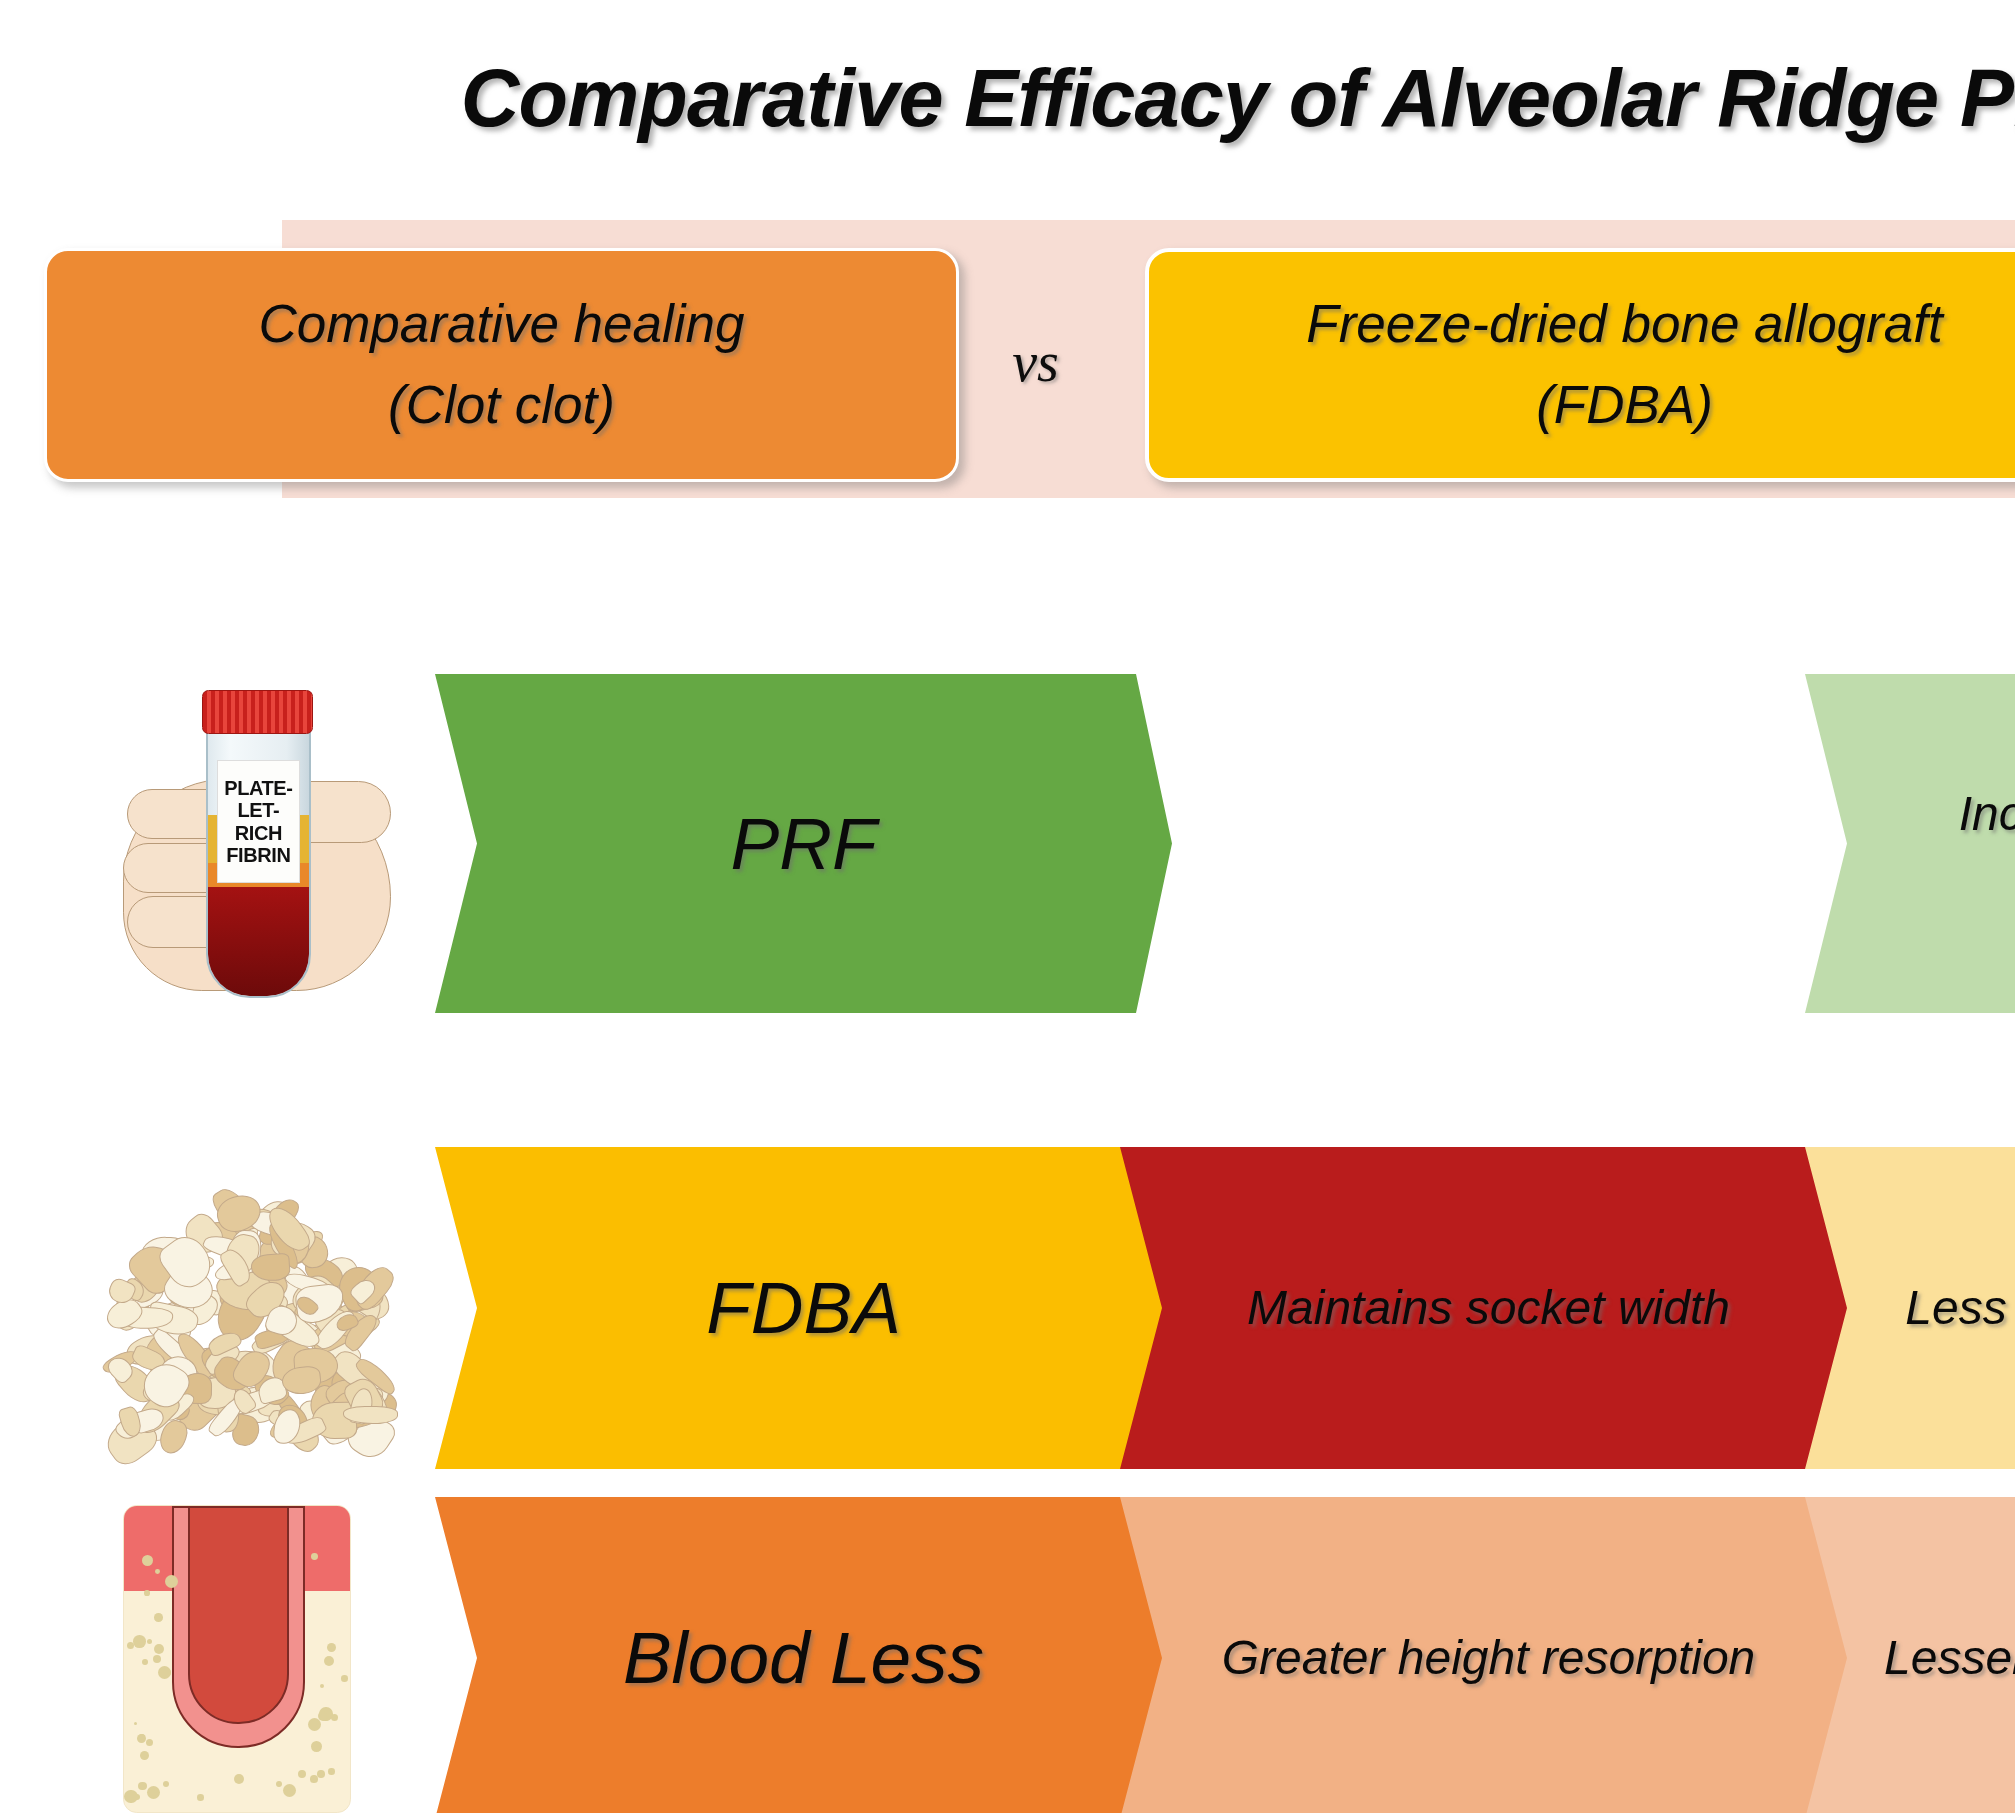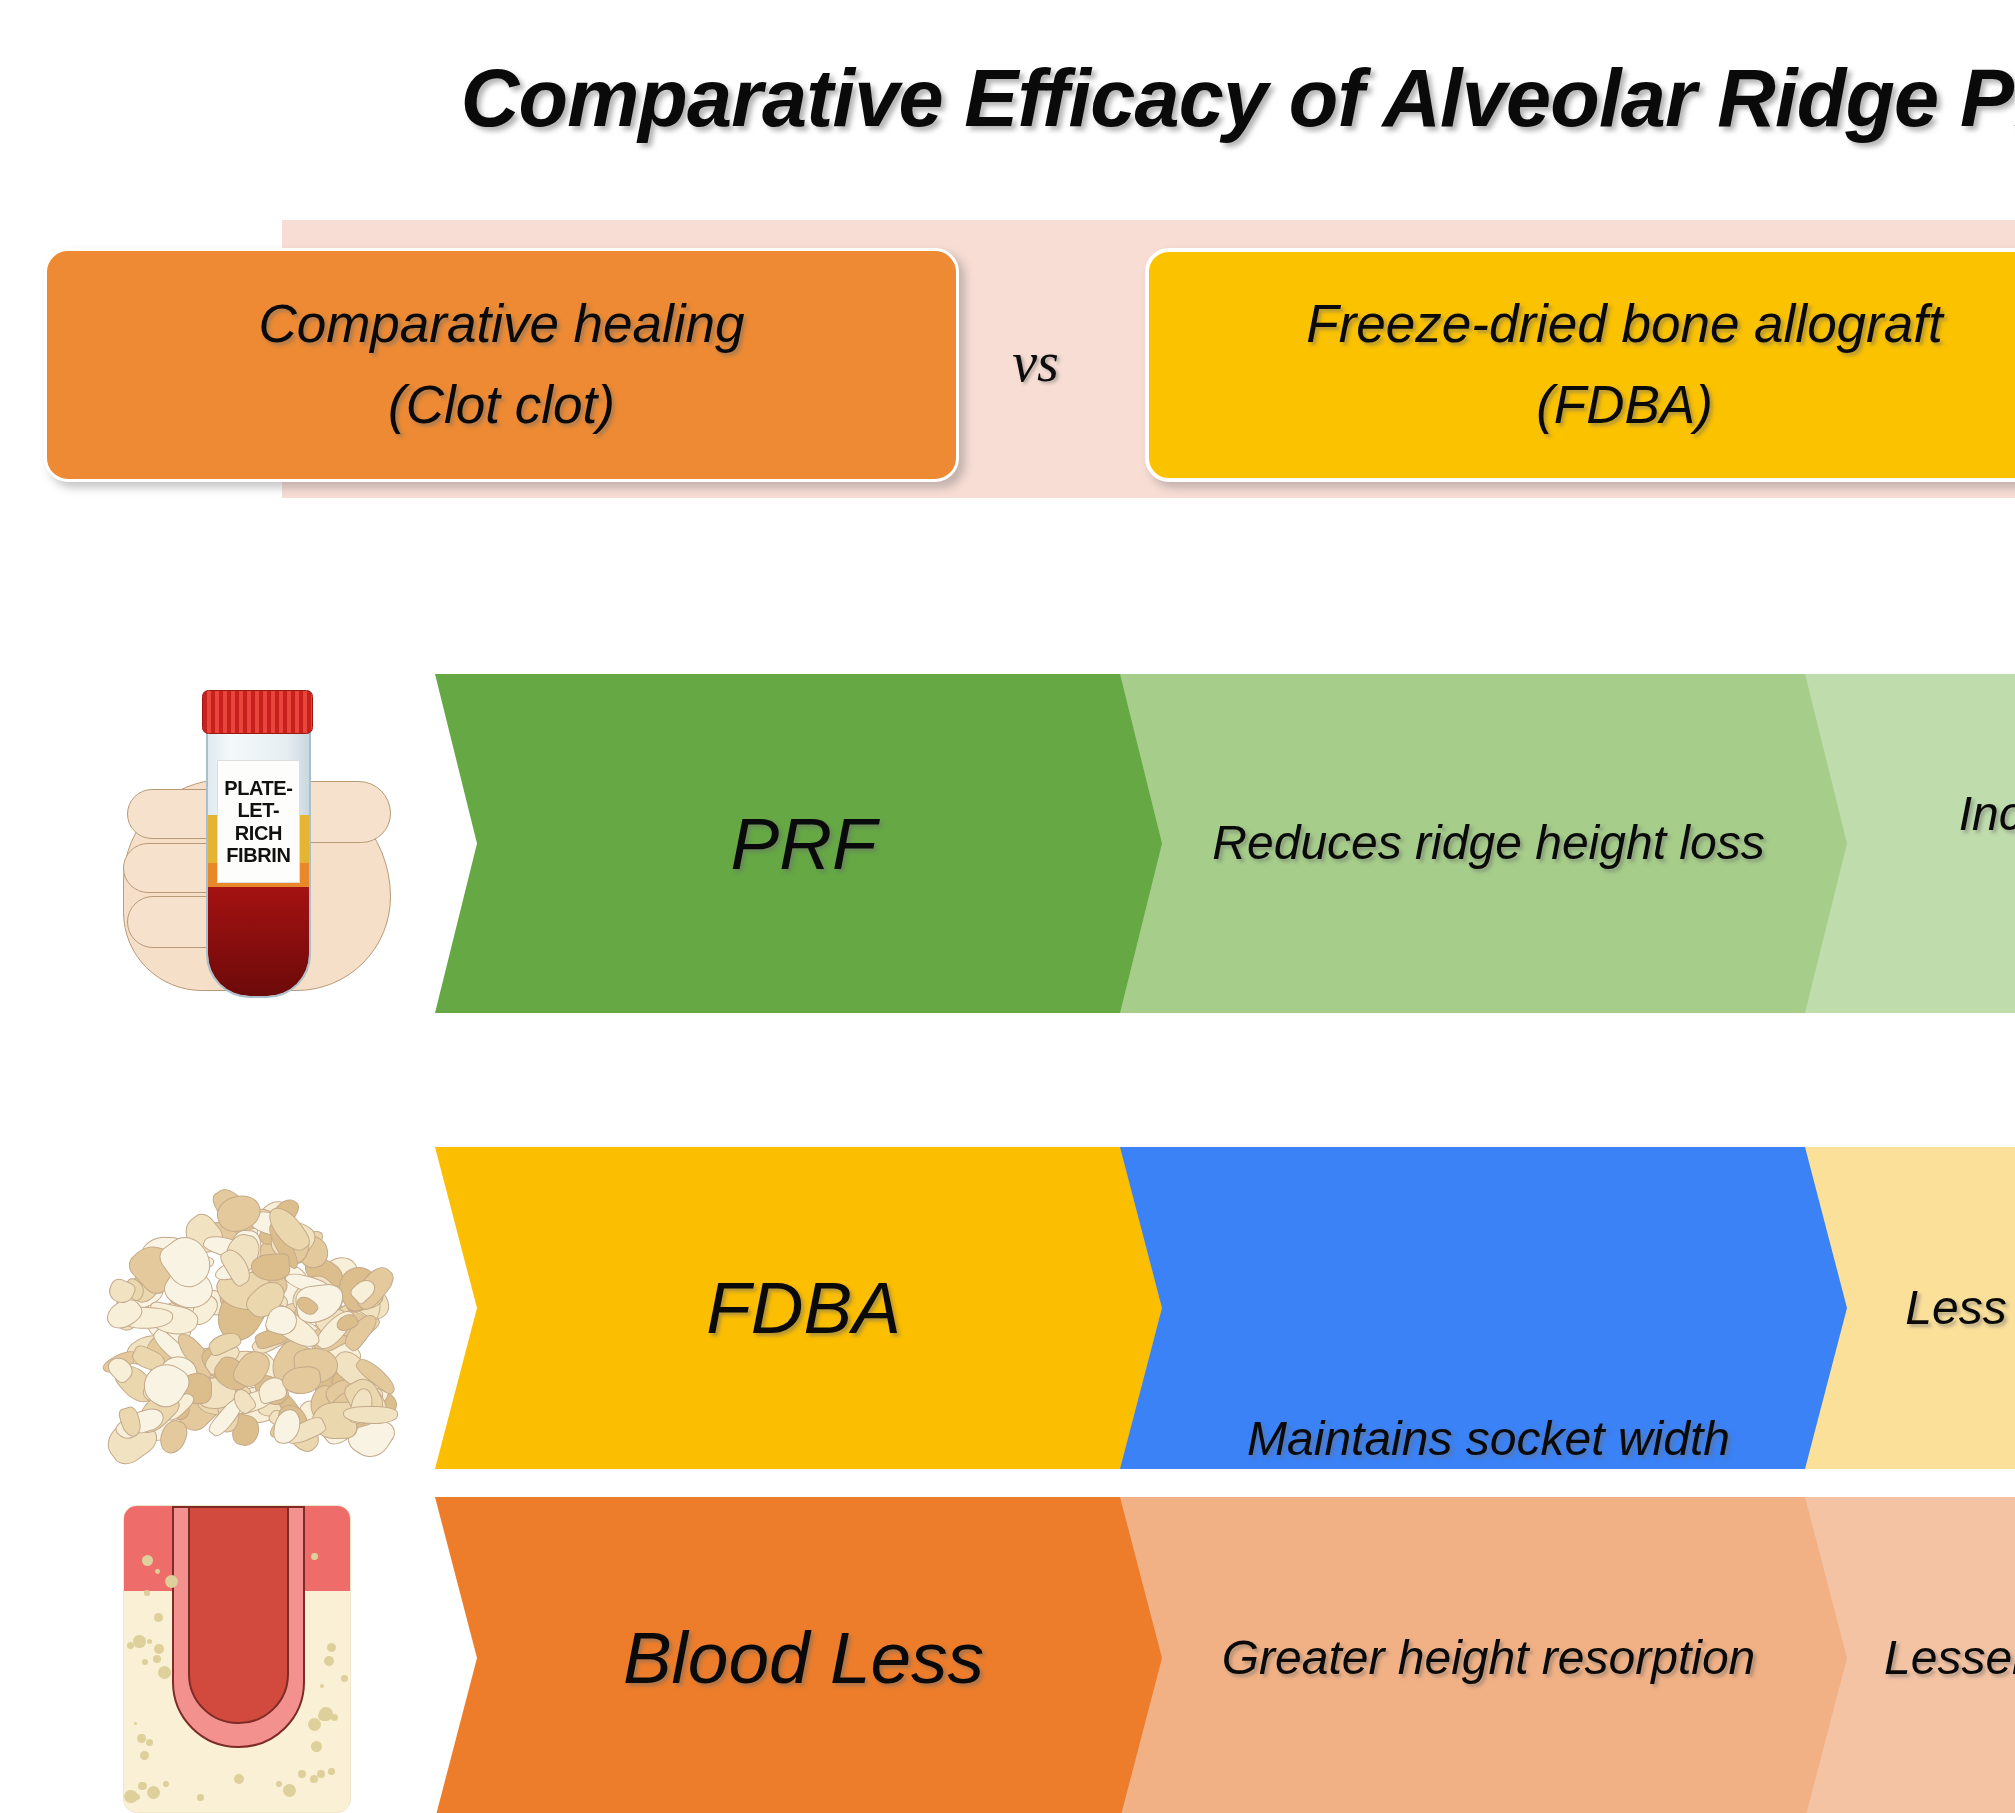--- a/index.html
+++ b/index.html
@@ -163,23 +163,20 @@
         <div class="tube-plasma"></div>
         <div class="tube-label">
           <span id="tube-label-text">PLATE-<br>LET-<br>RICH<br>FIBRIN</span>
         </div>
       </div>
       <div class="tube-cap"></div>
     </div>
   </div>
   <div class="chev lead c0" style="background: rgb(101, 168, 68);">
     <div class="ctxt">PRF</div>
-  </div>
-  <div class="chev desc c1" style="background: rgb(166, 205, 138);">
-    <div class="ctxt">Reduces ridge height loss</div>
   </div>
   <div class="chev desc c2" style="background: rgb(191, 220, 172);">
     <div class="ctxt">Increases new bone formation</div>
   </div>
 
 </div>
 
 <div class="row" id="row-1">
   <div class="thumb">
     <div class="gran-wrap" id="granules">
@@ -351,21 +348,21 @@
         <div class="gran" style="left: 128px; top: 229px; width: 23px; height: 16px; background: rgb(241, 227, 194); transform: rotate(54deg); border-radius: 43.4166% 25.48% 32.3741% 58.5944%;"></div>
         <div class="gran" style="left: 193px; top: 135px; width: 20px; height: 13px; background: rgb(220, 190, 140); transform: rotate(40deg); border-radius: 54.0032% 25.2403% 48.7557% 44.373%;"></div>
         <div class="gran" style="left: 17.5px; top: 244px; width: 17.3px; height: 28px; background: rgb(234, 215, 174); transform: rotate(-16deg); border-radius: 33.5108% 46.5761% 65.143% 70.5699%;"></div>
         <div class="gran" style="left: 171px; top: 246px; width: 24px; height: 33px; background: rgb(249, 243, 227); transform: rotate(6deg); border-radius: 76.8372% 54.2597% 76.264% 41.1954%;"></div>
         <div class="gran" style="left: 240px; top: 243px; width: 53px; height: 16px; background: rgb(241, 227, 194); transform: rotate(0deg); border-radius: 46.0331% 45.8994% 52.633% 63.7419%;"></div>
       </div>
   </div>
   <div class="chev lead c0" style="background: rgb(251, 190, 0);">
     <div class="ctxt">FDBA</div>
   </div>
-  <div class="chev desc c1" style="background: #3b82f6; align-items: flex-end;">
+  <div class="chev desc c1" style="background: #b91c1c;">
     <div class="ctxt">Maintains socket width</div>
   </div>
   <div class="chev desc c2" style="background: rgb(251, 224, 154);">
     <div class="ctxt">Less new bone formation</div>
   </div>
 
 </div>
 
 <div class="row" id="row-2">
   <div class="thumb">

